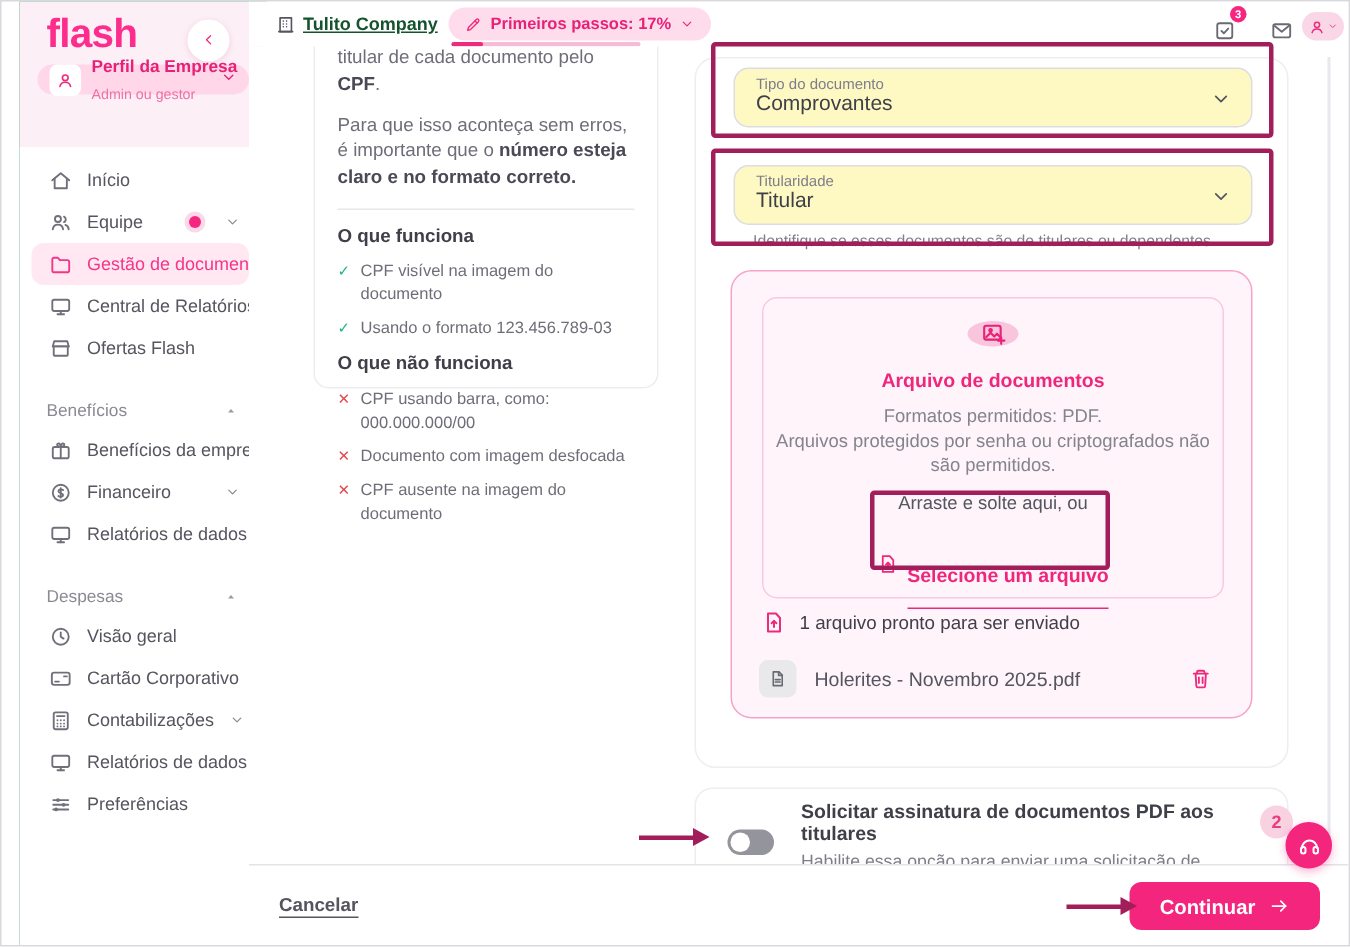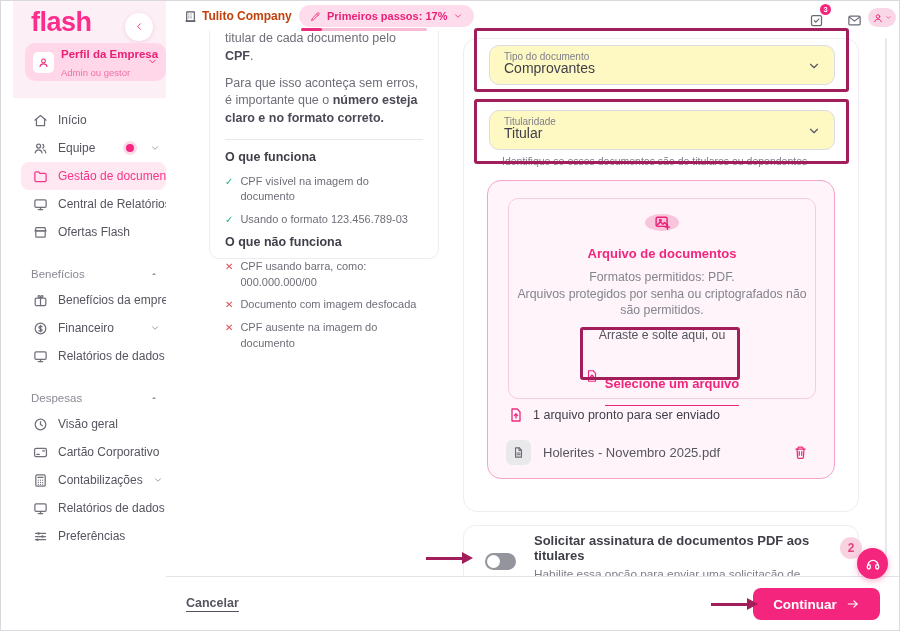--- a/index.html
+++ b/index.html
@@ -5,21 +5,21 @@
   * { margin:0; padding:0; box-sizing:border-box; }
   html,body { background:#e9e9ee; }
   body { font-family:"Liberation Sans","DejaVu Sans",sans-serif; }
   .page { position:relative; width:900px; height:631px; background:#fff; border:1px solid #d8d8de; overflow:hidden; margin:0 auto; }
 
   
   .sidebar { position:absolute; left:0; top:0; width:165px; height:100%; background:#15803d;margin-left:12px; }
   .sb-top { position:absolute; left:0; top:0; width:165px; height:97px; background:#fdeff6; }
   .logo { position:absolute; left:18px; top:6px; font-size:27px; font-weight:bold; letter-spacing:-0.5px; color:#fd2d8d; }
   .collapse-btn { position:absolute; left:112px; top:12px; width:28px; height:28px; border-radius:50%; background:#fff; border:none; box-shadow:0 1px 4px rgba(160,40,90,.15); display:flex; align-items:center; justify-content:center; color:#ed2b7d; cursor:pointer; }
-  .profile-card { position:absolute; left:12px; top:42px; width:141px; height:38px; background:#ffd7e8; border-radius:10px; display:flex; align-items:center; padding:0 8px; cursor:pointer; }
+  .profile-card { position:absolute; left:12px; top:42px; width:141px; height:20px; background:#ffd7e8; border-radius:10px; display:flex; align-items:center; padding:0 8px; cursor:pointer; }
   .profile-icon-box { width:21px; height:21px; background:#fff; border-radius:5px; display:flex; align-items:center; justify-content:center; color:#ed2b7d; flex:0 0 auto; }
   .profile-texts { margin-left:7px; line-height:1.1; min-width:0; }
   .profile-title { font-size:11.5px; font-weight:bold; color:#e72177; white-space:nowrap; }
   .profile-sub { font-size:9.5px; color:#f06fa7; }
   .profile-card .chev { margin-left:auto; color:#e72177; }
 
   .sb-menu { position:absolute; left:0; top:97px; right:6px; bottom:0; background:#fff; padding-top:8px; overflow:hidden;text-align:center; }
   .sb-item { height:28px; display:flex; align-items:center; padding-left:20px; gap:10px; font-size:12px; color:#55555f; cursor:pointer; white-space:nowrap; }
   .sb-item .ic { color:#70707b; display:flex; flex:0 0 auto; }
   .sb-item.active { background:#ffe8f2; margin:0 6px 0 8px; padding-left:12px; border-radius:8px; color:#f5358a; }
@@ -32,21 +32,21 @@
 
   .sb-scrollbar { position:absolute; right:0; top:97px; bottom:0; width:6px; background:#f3f3f6; }
   .sb-thumb { position:absolute; left:1px; top:10px; width:4px; height:448px; background:#a6a6ae; }
   .sb-arrow-up { position:absolute; left:0; top:2px; width:0; height:0; border-left:3px solid transparent; border-right:3px solid transparent; border-bottom:4px solid #8f8f98; }
   .sb-arrow-down { position:absolute; left:0; bottom:2px; width:0; height:0; border-left:3px solid transparent; border-right:3px solid transparent; border-top:4px solid #8f8f98; }
 
   
   .topbar { position:absolute; left:165px; top:0; right:0; height:30px; background:#fff; }
   .company { position:absolute; left:18px; top:0; height:30px; display:flex; align-items:center; gap:5px; cursor:pointer; }
   .company .ic { color:#55555f; display:flex; }
-  .company-name { font-size:12px; font-weight:bold; color:#c2410c; }
+  .company-name { font-size:12px; font-weight:bold; color:#14532d;text-decoration:underline; }
   .company .caret { color:#55555f; display:flex; }
   .progress-pill { position:absolute; left:133px; top:4px; height:22px; border-radius:12px; background:#ffdcec; display:flex; align-items:center; gap:6px; padding:0 11px; cursor:pointer; }
   .progress-pill .ic, .progress-pill .caret { color:#ed2b7d; display:flex; }
   .progress-label { font-size:11px; font-weight:bold; color:#e72177; white-space:nowrap; }
   .progress-track { position:absolute; left:135px; top:27px; width:126px; height:3px; background:#f7bbd6; border-radius:2px; }
   .progress-fill { height:100%; background:#ed2b7d; border-radius:2px; }
   .tb-task { position:absolute; left:643px; top:12px; color:#6a6a75; cursor:pointer; display:flex; }
   .tb-badge { position:absolute; left:654px; top:3px; width:11px; height:11px; border-radius:50%; background:#f6257f; color:#fff; font-size:7.5px; font-weight:bold; display:flex; align-items:center; justify-content:center; }
   .tb-mail { position:absolute; left:681px; top:12px; color:#6a6a75; cursor:pointer; display:flex; }
   .avatar-pill { position:absolute; right:3px; top:7px; width:28px; height:19px; border-radius:10px; background:#fad7e7; display:flex; align-items:center; justify-content:center; gap:1px; cursor:pointer; }

